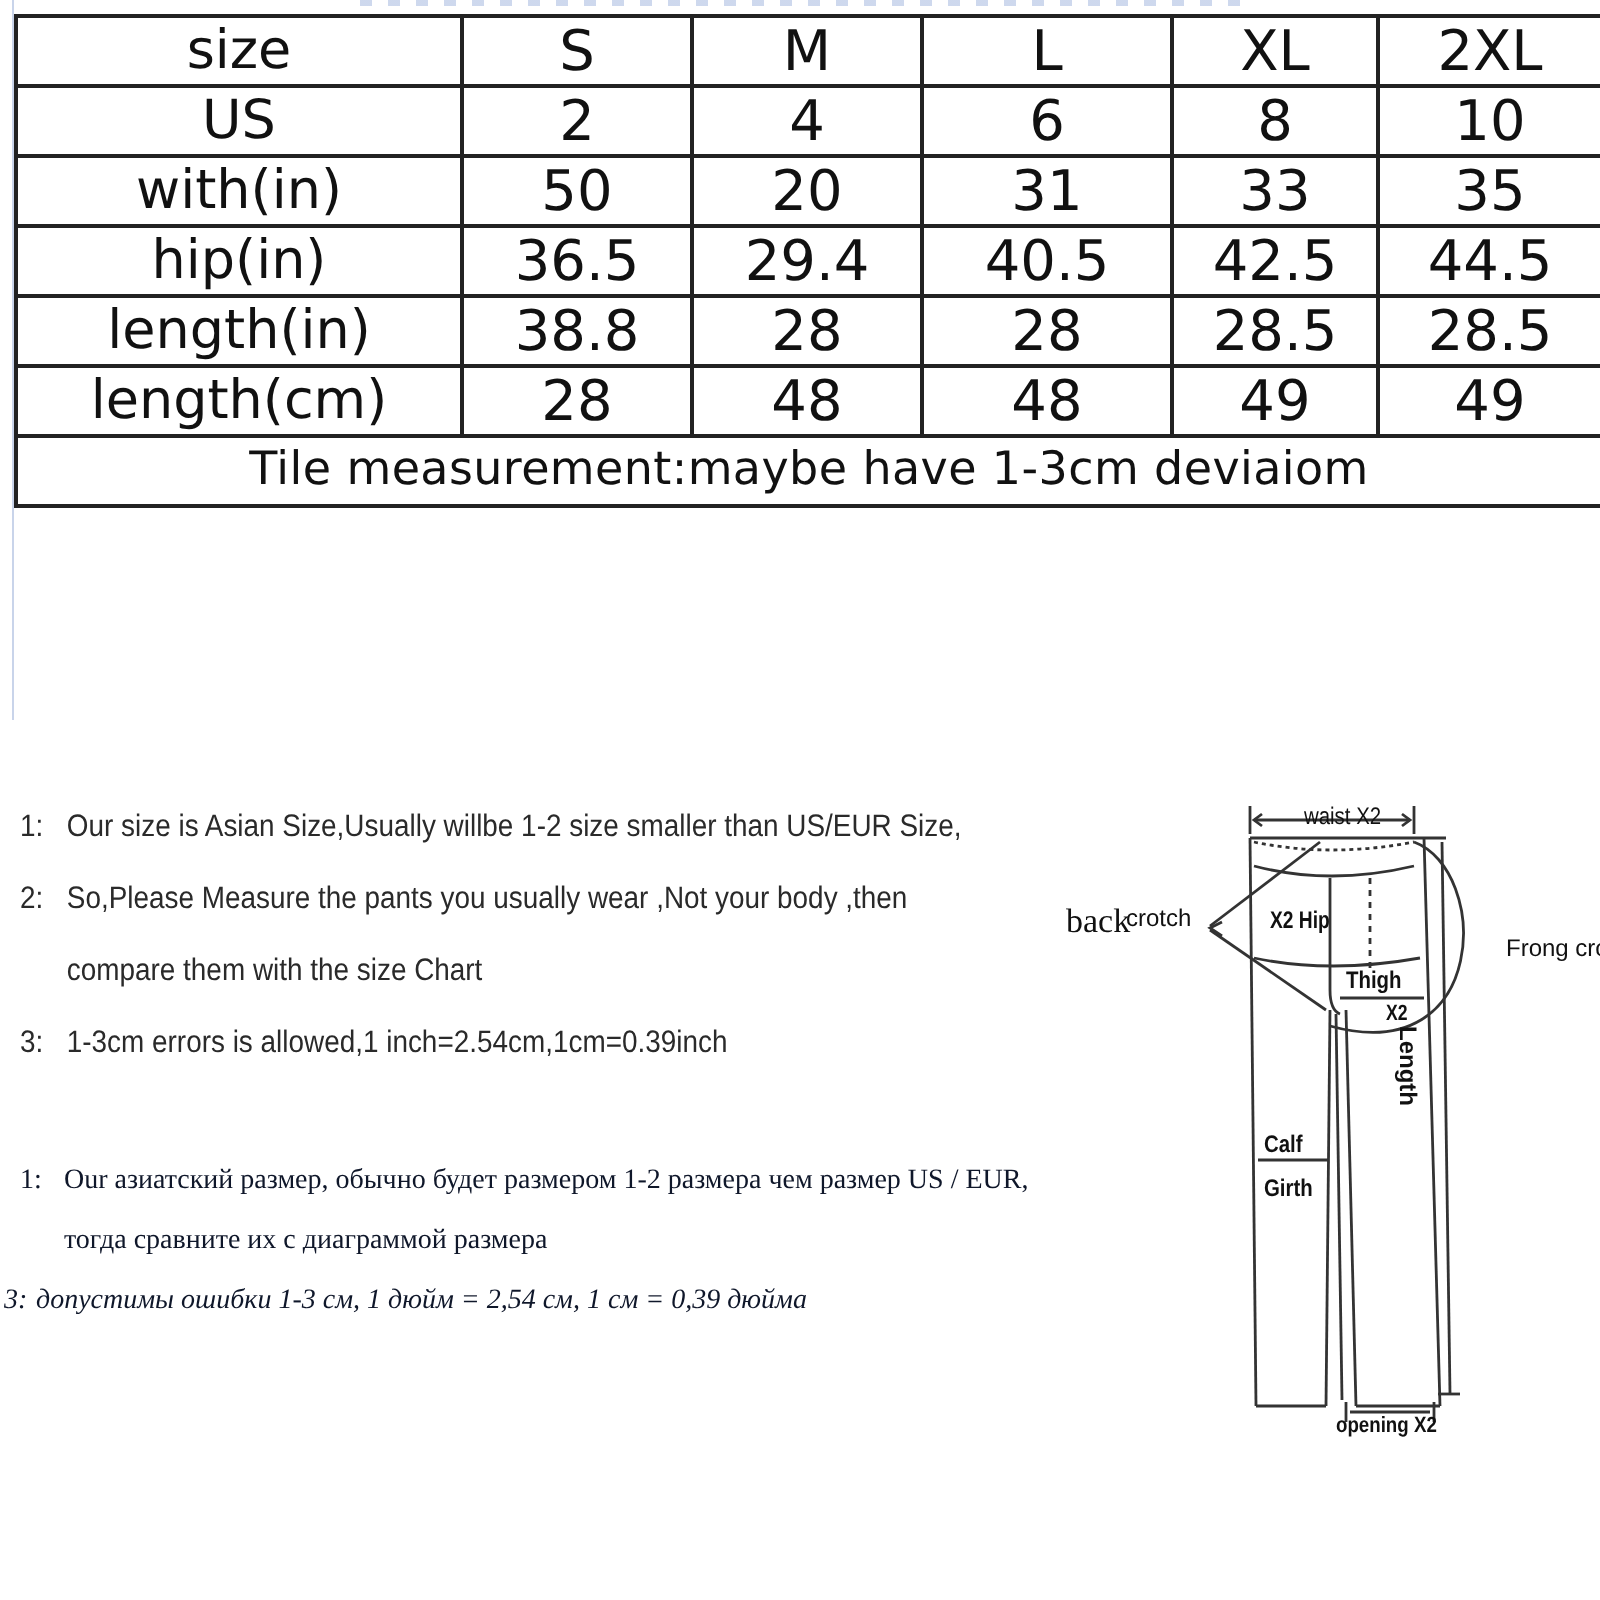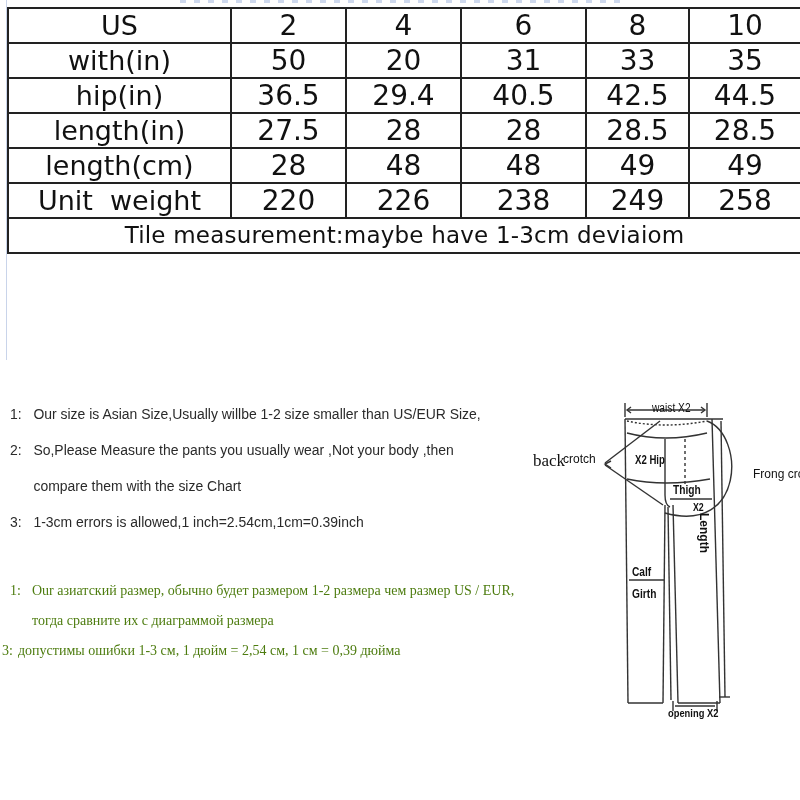--- a/index.html
+++ b/index.html
@@ -21,25 +21,25 @@
   table.size-table td.note { font-size: 23px; letter-spacing: 0.2px; border-radius: 12px; }
   .leftline { position: absolute; left: 6px; top: 0; width: 1px; height: 360px; background: #c9d4ea; }
 
   .notes-en { position: absolute; left: 10px; top: 400px; width: 510px;
     font-family: "Liberation Sans", sans-serif; font-size: 15.5px; color: #2a2a2a; transform: scaleX(0.9); transform-origin: left top; }
   .notes-en .line { height: 36px; line-height: 28px; white-space: nowrap; }
   .notes-en .num { display: inline-block; width: 26px; }
   .notes-en .indent { padding-left: 26px; }
 
   .notes-ru { position: absolute; left: 10px; top: 580px; width: 600px;
-    font-family: "Liberation Serif", serif; font-size: 14px; color: #4d7c0f; }
+    font-family: "Liberation Serif", serif; font-size: 14px; color: #0f172a; }
   .notes-ru .line { height: 30px; line-height: 22px; white-space: nowrap; }
   .notes-ru .num { display: inline-block; width: 22px; }
   .notes-ru .indent { padding-left: 22px; }
-  .notes-ru .flush { margin-left: -8px; }
+  .notes-ru .flush { margin-left: -8px; font-style: italic; }
 
   .diagram { position: absolute; left: 515px; top: 395px; width: 285px; height: 330px; }
   .diagram svg { position: absolute; left: 0; top: 0; }
   .dlabel { position: absolute; font-family: "Liberation Sans", sans-serif; color: #111; white-space: nowrap; }
 </style>
 </head>
 <body>
 
 <div class="topstrip">
     <div class="ghost"></div>
@@ -50,20 +50,28 @@
   <table class="size-table">
     <colgroup>
       <col style="width:223px">
         <col style="width:115px">
         <col style="width:115px">
         <col style="width:125px">
         <col style="width:103px">
         <col style="width:112px">
     </colgroup>
     <tbody>
+      <tr>
+        <td class="lbl">size</td>
+        <td>S</td>
+        <td>M</td>
+        <td>L</td>
+        <td>XL</td>
+        <td>2XL</td>
+      </tr>
       <tr>
         <td class="lbl">US</td>
         <td>2</td>
         <td>4</td>
         <td>6</td>
         <td>8</td>
         <td>10</td>
       </tr>
       <tr>
         <td class="lbl">with(in)</td>
@@ -76,41 +84,33 @@
       <tr>
         <td class="lbl">hip(in)</td>
         <td>36.5</td>
         <td>29.4</td>
         <td>40.5</td>
         <td>42.5</td>
         <td>44.5</td>
       </tr>
       <tr>
         <td class="lbl">length(in)</td>
-        <td>27.5</td>
+        <td>38.8</td>
         <td>28</td>
         <td>28</td>
         <td>28.5</td>
         <td>28.5</td>
       </tr>
       <tr>
         <td class="lbl">length(cm)</td>
         <td>28</td>
         <td>48</td>
         <td>48</td>
         <td>49</td>
         <td>49</td>
-      </tr>
-      <tr>
-        <td class="lbl" style="white-space:pre">Unit  weight</td>
-        <td>220</td>
-        <td>226</td>
-        <td>238</td>
-        <td>249</td>
-        <td>258</td>
       </tr>
       <tr>
         <td class="note" colspan="6">Tile measurement:maybe have 1-3cm deviaiom</td>
       </tr>
     </tbody>
   </table>
 </div>
 
 <div class="notes-en">
   <div class="line"><span class="num">1:</span><span>Our size is Asian Size,Usually willbe 1-2 size smaller than US/EUR Size,</span></div>

